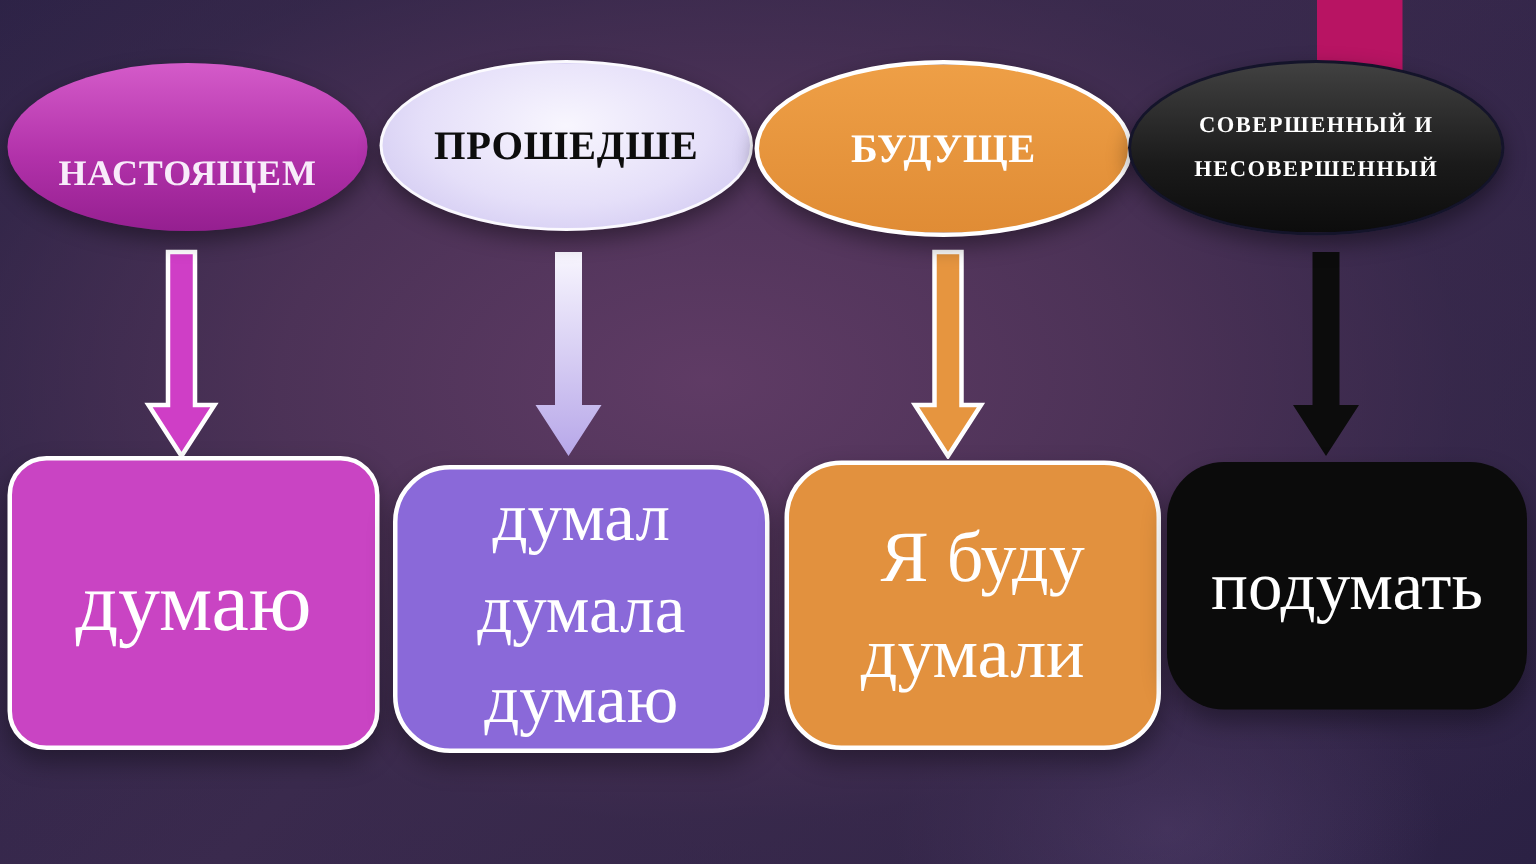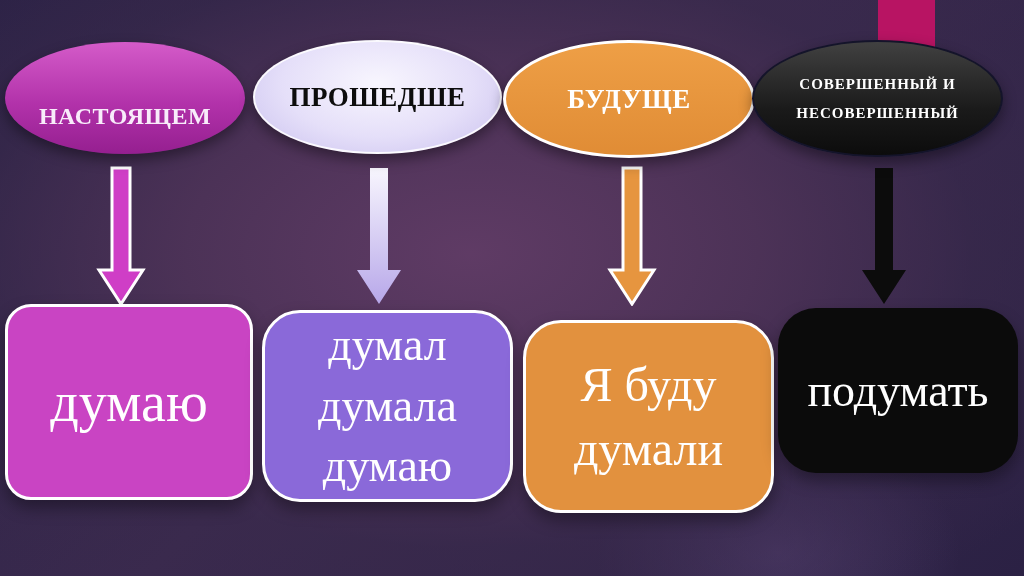--- a/index.html
+++ b/index.html
@@ -48,22 +48,22 @@
     position:absolute; z-index:2;
     display:flex; align-items:center; justify-content:center; text-align:center;
     color:#ffffff; box-shadow:0 8px 16px rgba(0,0,0,.35);
   }
   #card-present{ left:5px; top:304px; width:242px; height:190px;
     background:#c944c3; border:3px solid #fff; border-radius:26px; }
   #card-present .card-text{ font-size:56px; }
   #card-past{ left:262px; top:310px; width:245px; height:186px;
     background:#8a69d9; border:3px solid #fff; border-radius:38px; }
   #card-past .card-text{ font-size:46px; line-height:1.32; }
-  #card-future{ left:523px; top:320px; width:245px; height:187px;
-    background:#e2913e; border:3px solid #fff; border-radius:38px; }
+  #card-future{ left:523px; top:307px; width:245px; height:187px;
+    background:#e2913e; border:3px solid #fff; border-radius:38px;text-align:right; }
   #card-future .card-text{ font-size:48px; line-height:1.32; }
   #card-aspect{ left:778px; top:308px; width:240px; height:165px;
     background:#0b0b0b; border-radius:38px; }
   #card-aspect .card-text{ font-size:46px; }
   .card-line{ display:block; }
 </style>
 </head>
 <body>
 
 <div class="slide">

